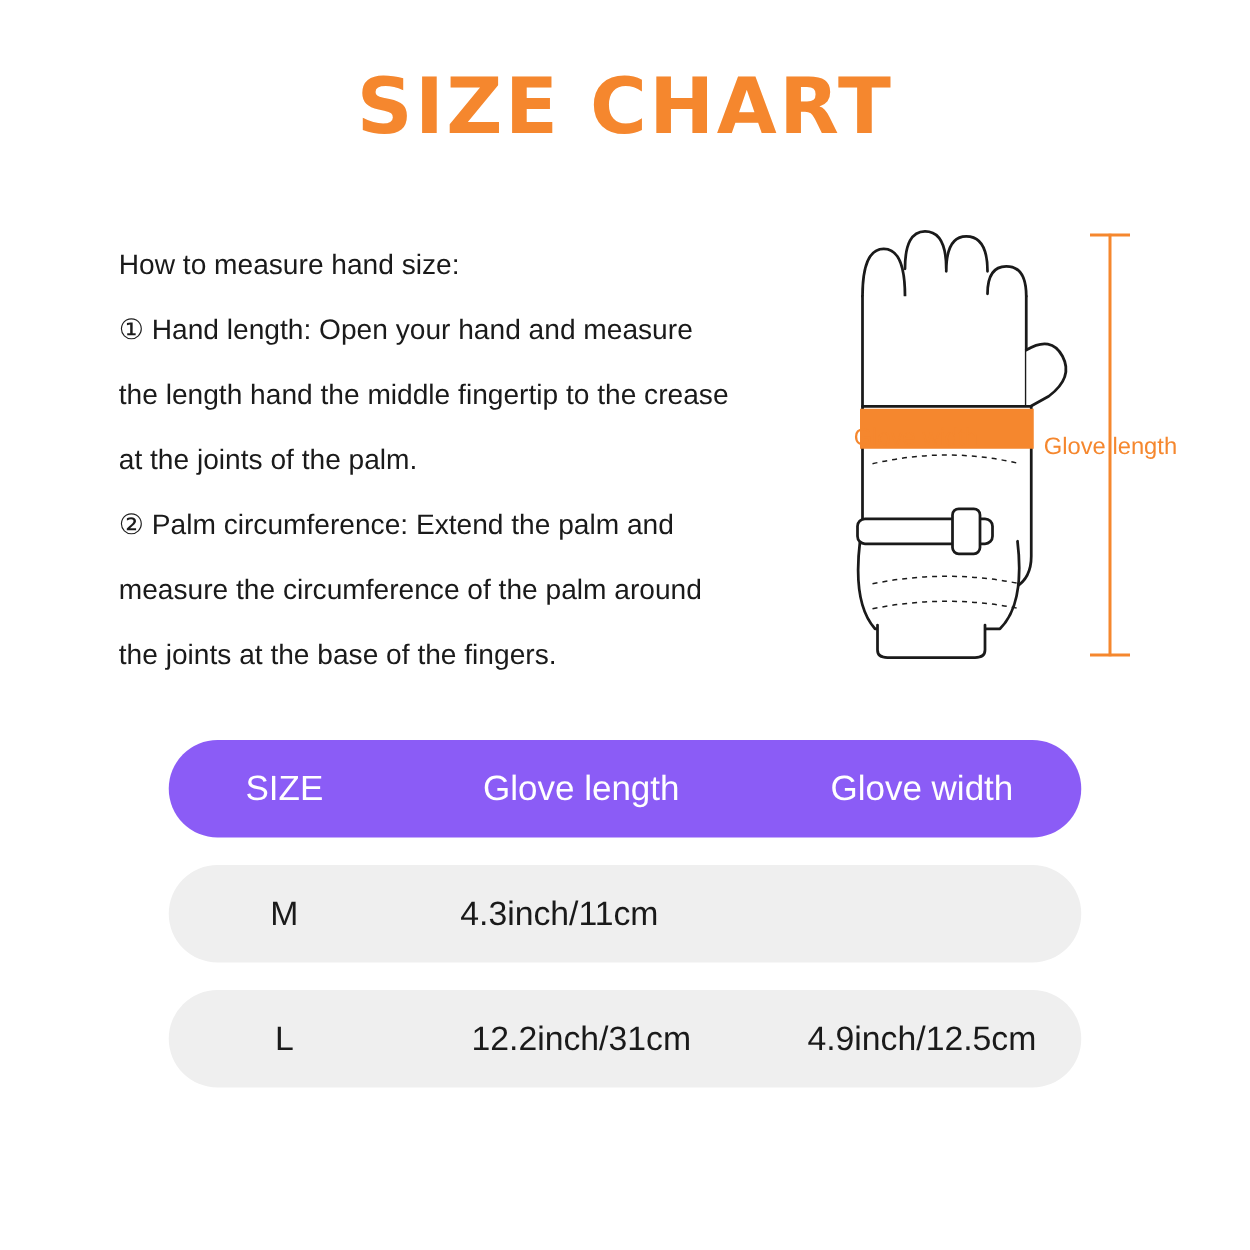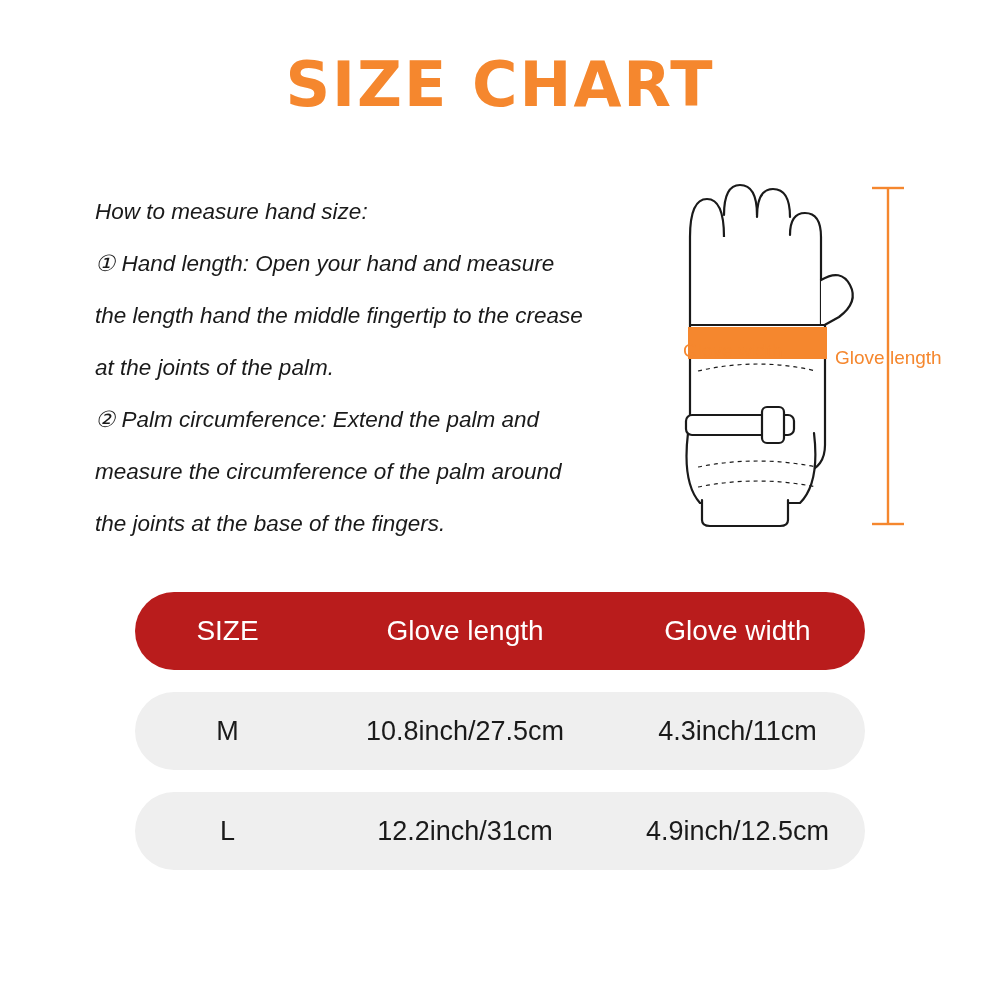--- a/index.html
+++ b/index.html
@@ -42,21 +42,20 @@
     left: 95px;
     top: 186px;
     width: 545px;
     font-size: 22.5px;
     line-height: 52px;
     color: #1a1a1a;
     white-space: nowrap;
   }
   .instructions p {
     margin: 0;
-    font-style: italic;
   }
 
   
   .glove-area {
     position: absolute;
     left: 650px;
     top: 175px;
     width: 330px;
     height: 370px;
   }
@@ -90,21 +89,21 @@
     width: 730px;
   }
   .row {
     display: flex;
     align-items: center;
     height: 78px;
     border-radius: 39px;
     margin-bottom: 22px;
   }
   .row.header {
-    background: #b91c1c;
+    background: #8b5cf6;
     color: #ffffff;
   }
   .row.body {
     background: #efefef;
     color: #1a1a1a;
   }
   .cell {
     text-align: center;
     font-size: 27px;
   }
@@ -174,21 +173,20 @@
   </div>
 
   <div class="table">
     <div class="row header">
       <div class="cell c0">SIZE</div>
       <div class="cell c1">Glove length</div>
       <div class="cell c2">Glove width</div>
     </div>
     <div class="row body">
       <div class="cell c0">M</div>
-      <div class="cell c1">10.8inch/27.5cm</div>
       <div class="cell c2">4.3inch/11cm</div>
     </div>
     <div class="row body">
       <div class="cell c0">L</div>
       <div class="cell c1">12.2inch/31cm</div>
       <div class="cell c2">4.9inch/12.5cm</div>
     </div>
   </div>
 
 </div>

